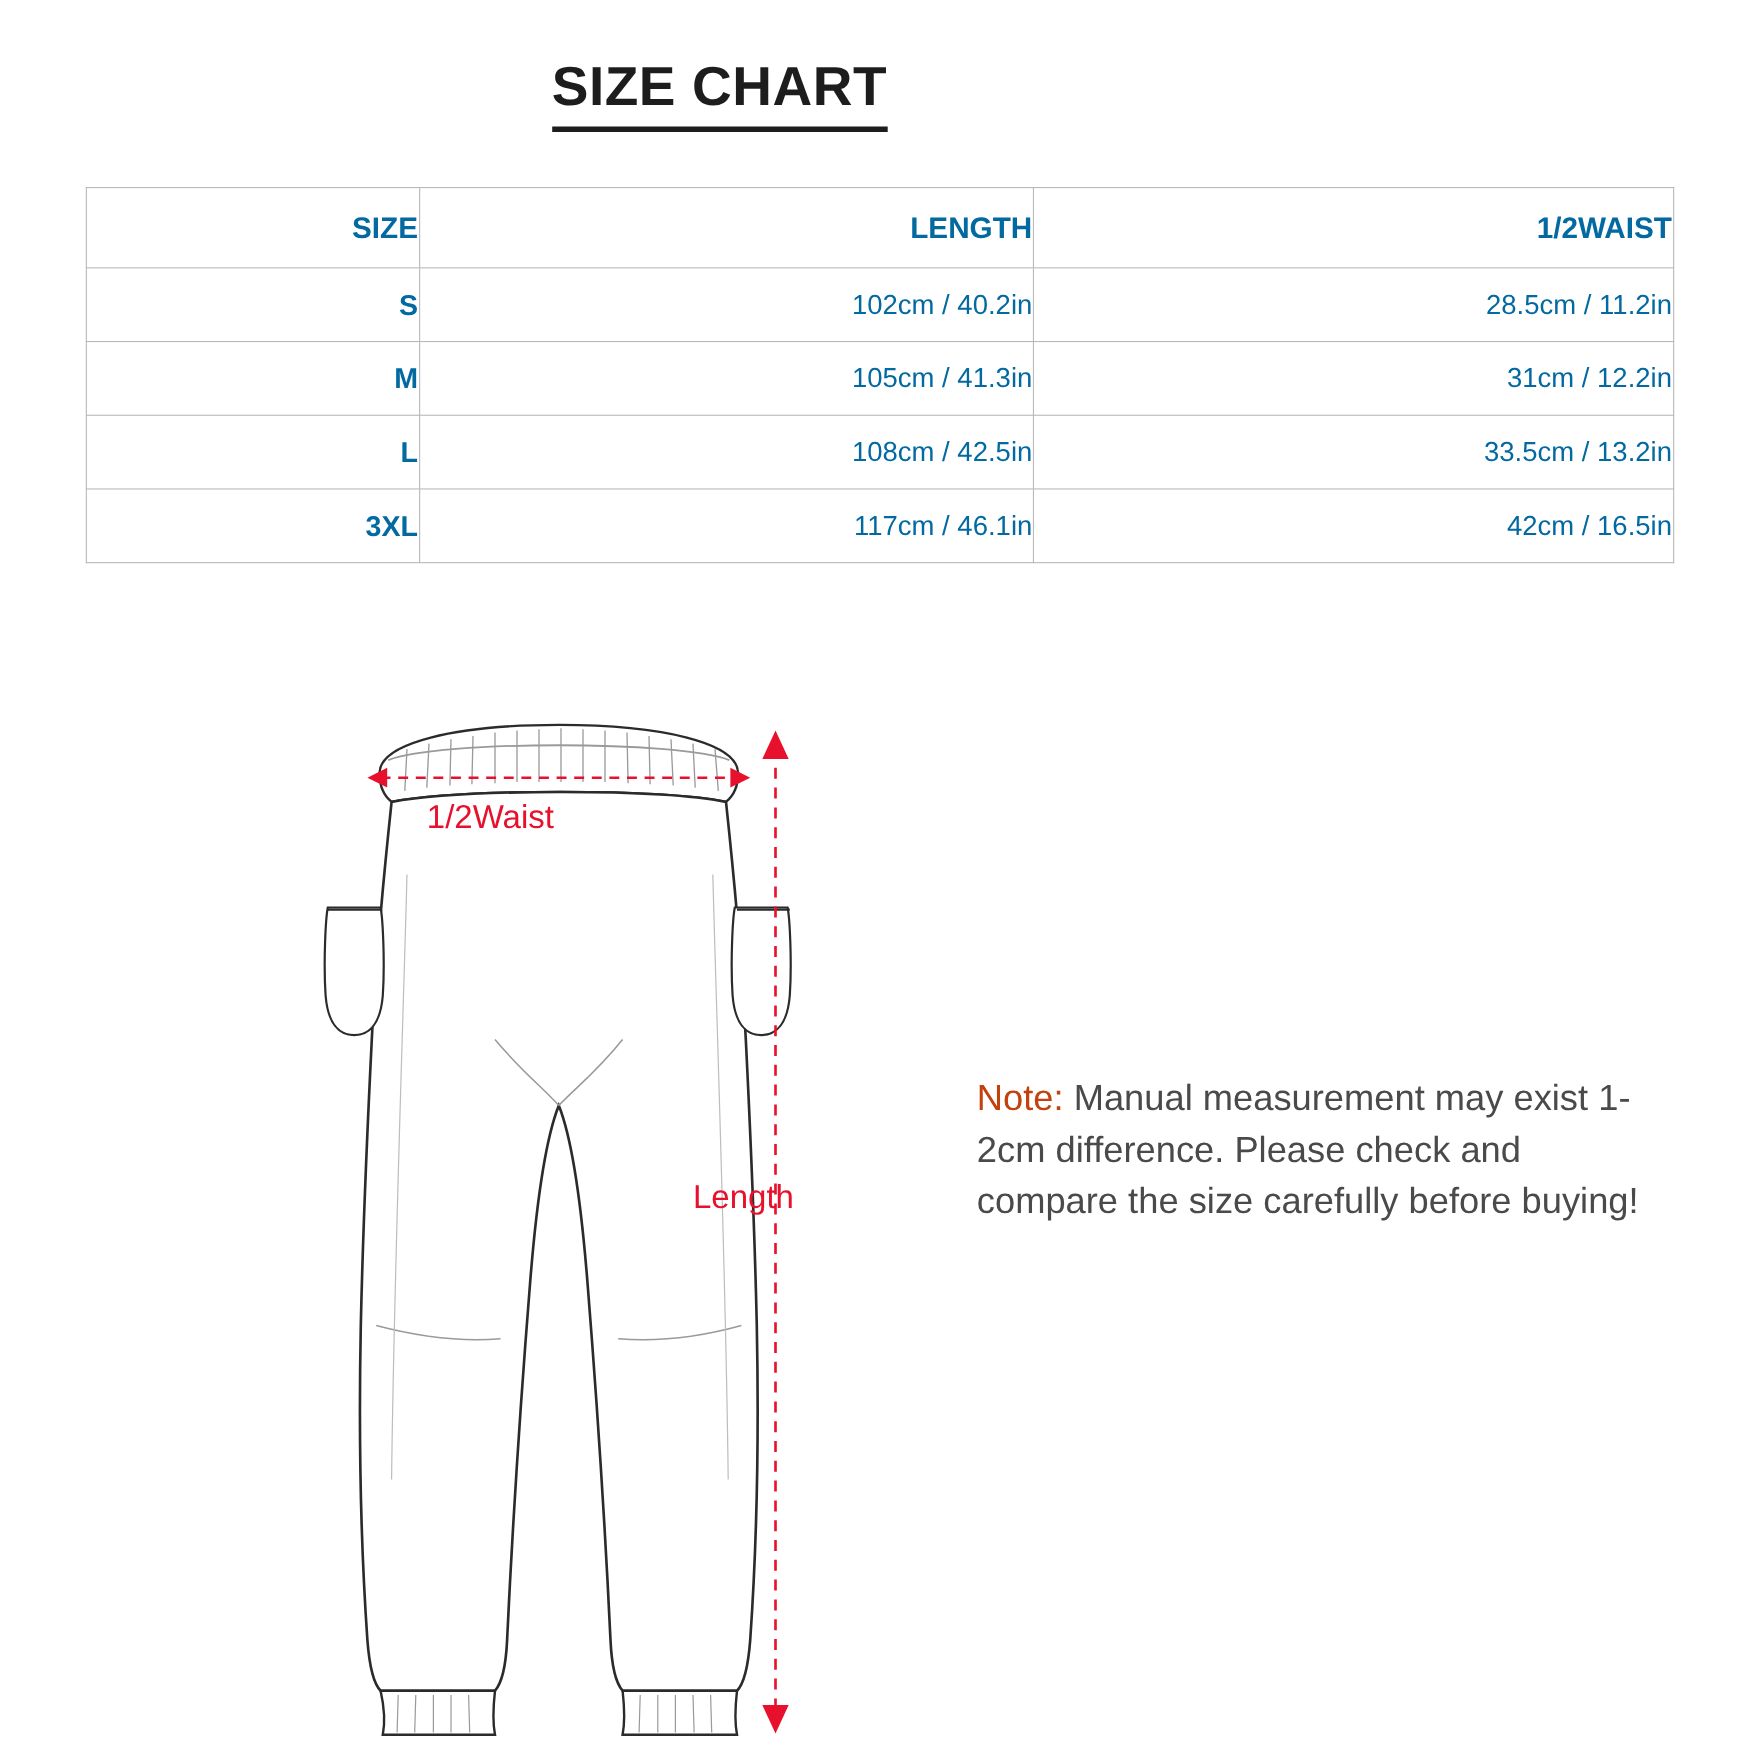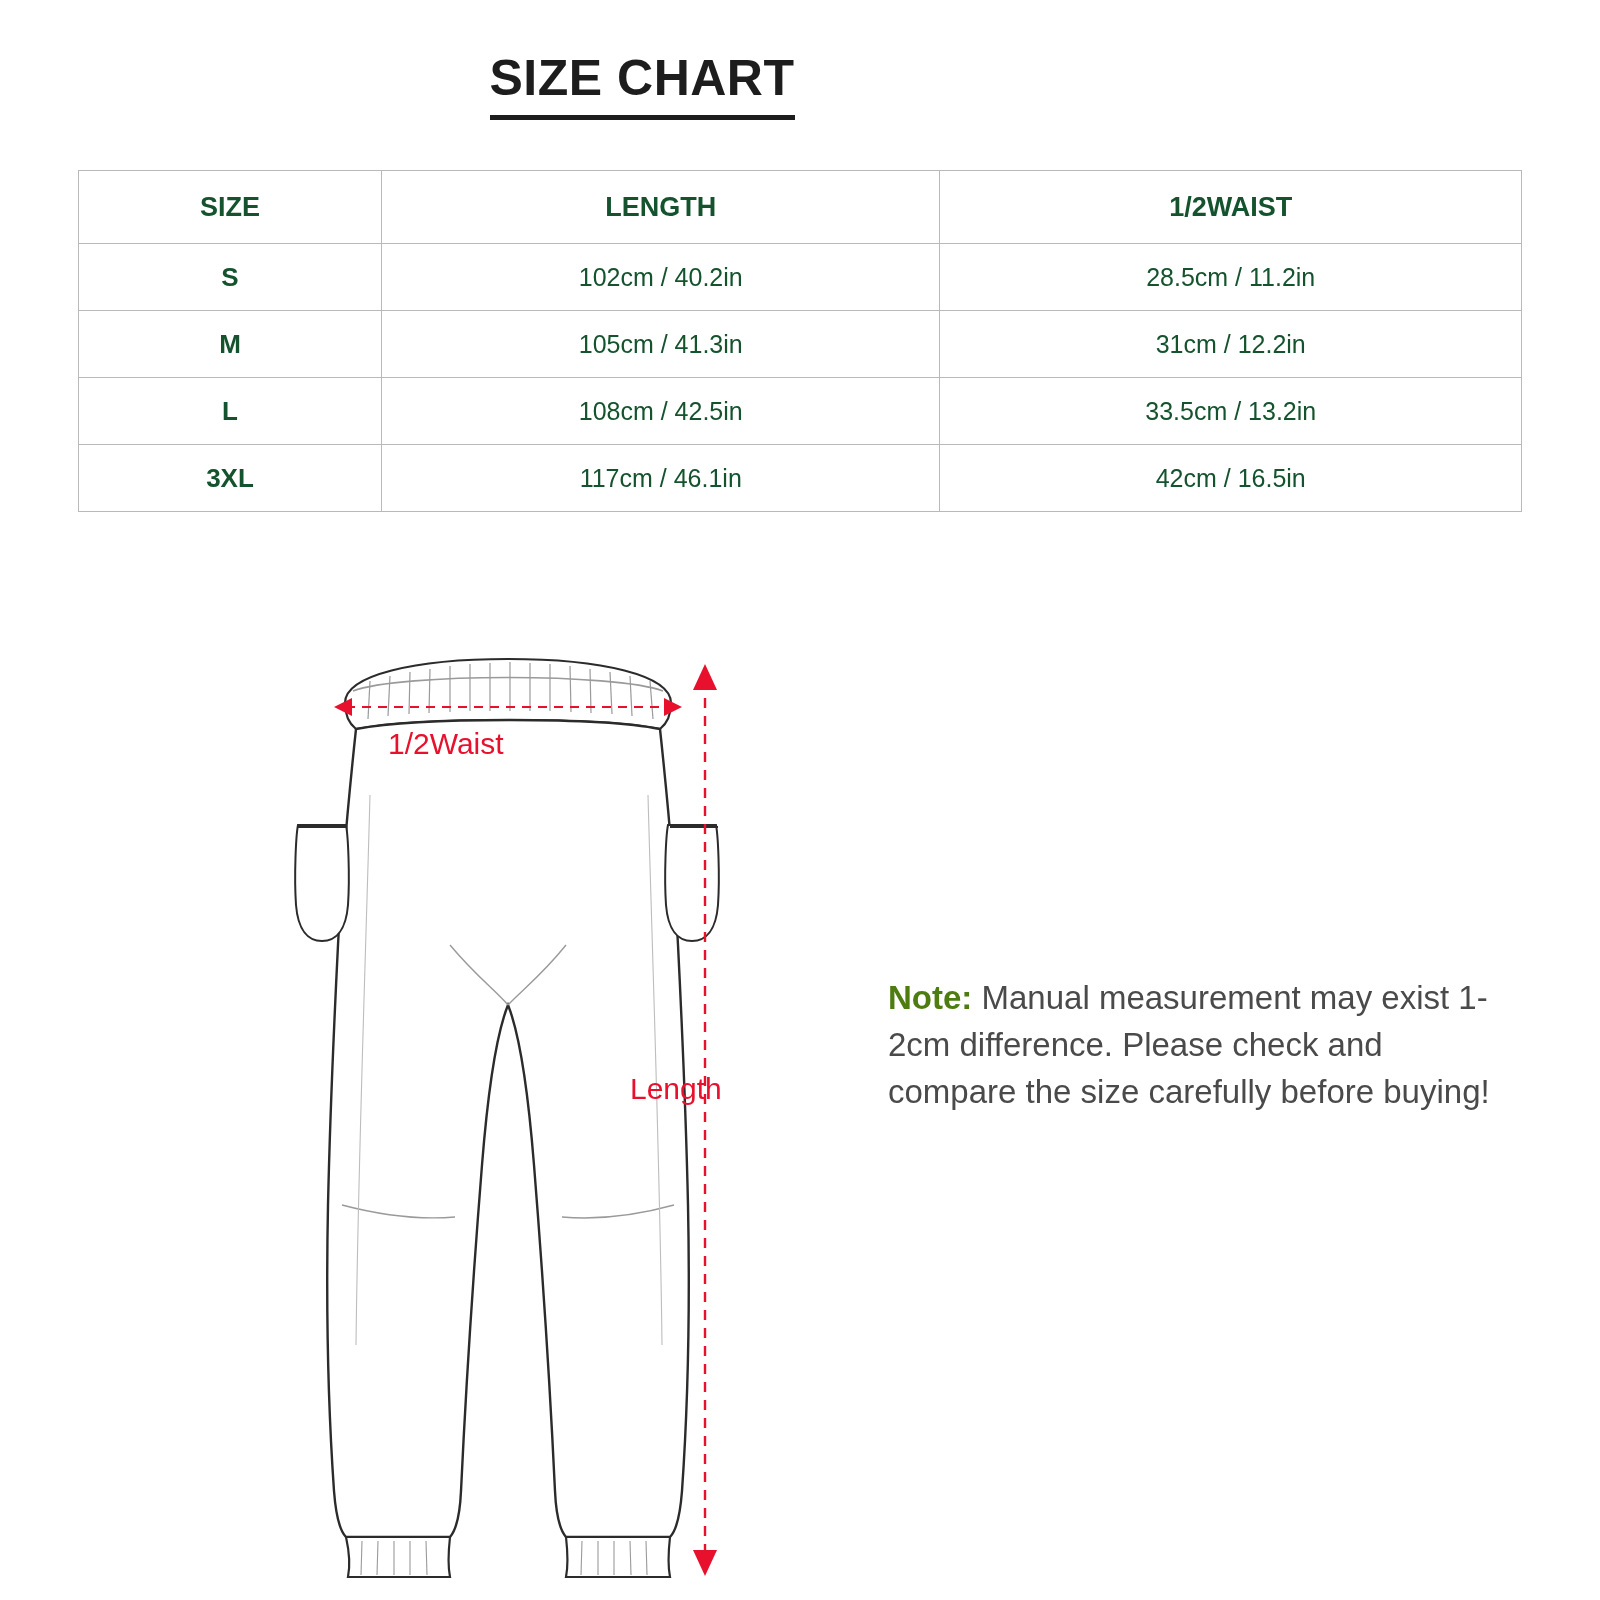--- a/index.html
+++ b/index.html
@@ -16,20 +16,21 @@
     overflow: hidden;
   }
 
   
   .title-wrap {
     position: absolute;
     top: 52px;
     left: 0;
     width: 1284px;
     text-align: center;
+    padding-left: 12px;
   }
   .title {
     display: inline-block;
     font-size: 50px;
     font-weight: bold;
     letter-spacing: 0.5px;
     color: #1d1d1d;
     padding-bottom: 10px;
     border-bottom: 5px solid #1d1d1d;
     line-height: 1.05;
@@ -44,24 +45,24 @@
   }
   table.size-table {
     border-collapse: collapse;
     width: 100%;
     table-layout: fixed;
   }
   table.size-table th,
   table.size-table td {
     border: 1px solid #b9b9b9;
     height: 64px;
-    text-align: center;
+    text-align: right;
     vertical-align: middle;
     font-size: 25px;
-    color: #14532d;
+    color: #0369a1;
   }
   table.size-table th {
     font-weight: bold;
     font-size: 27px;
     height: 70px;
   }
   table.size-table td.size-cell {
     font-weight: bold;
     font-size: 26px;
   }
@@ -108,22 +109,22 @@
   .note {
     position: absolute;
     left: 888px;
     top: 975px;
     width: 620px;
     font-size: 33px;
     line-height: 1.42;
     color: #4a4a4a;
   }
   .note b {
-    color: #4d7c0f;
-    font-weight: bold;
+    color: #c2410c;
+    font-weight: normal;
   }
 </style>
 </head>
 <body>
 
 <div class="title-wrap">
   <div class="title">SIZE CHART</div>
 </div>
 
 <div class="table-wrap">

